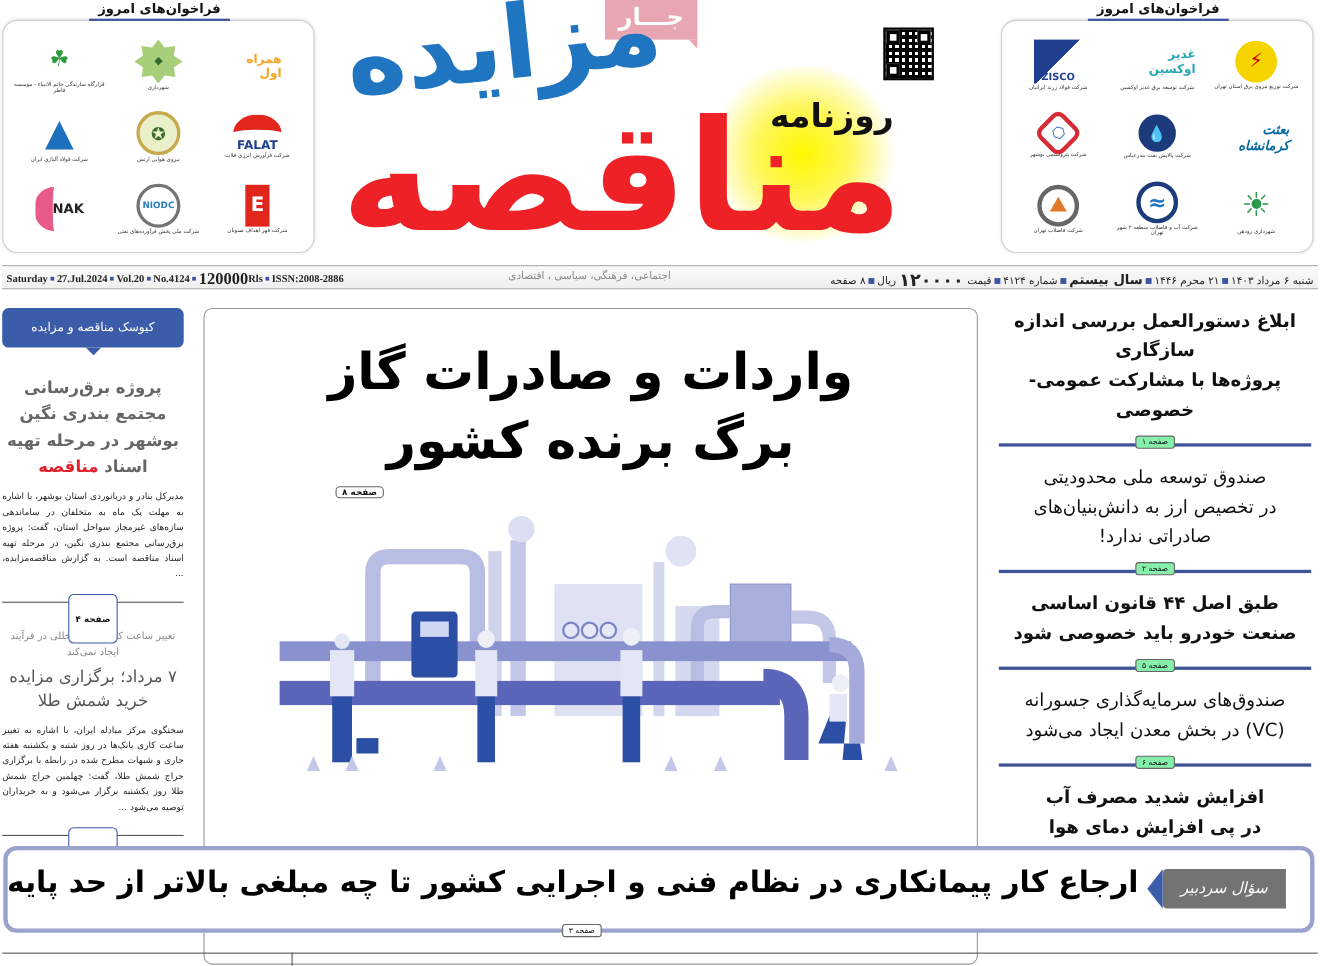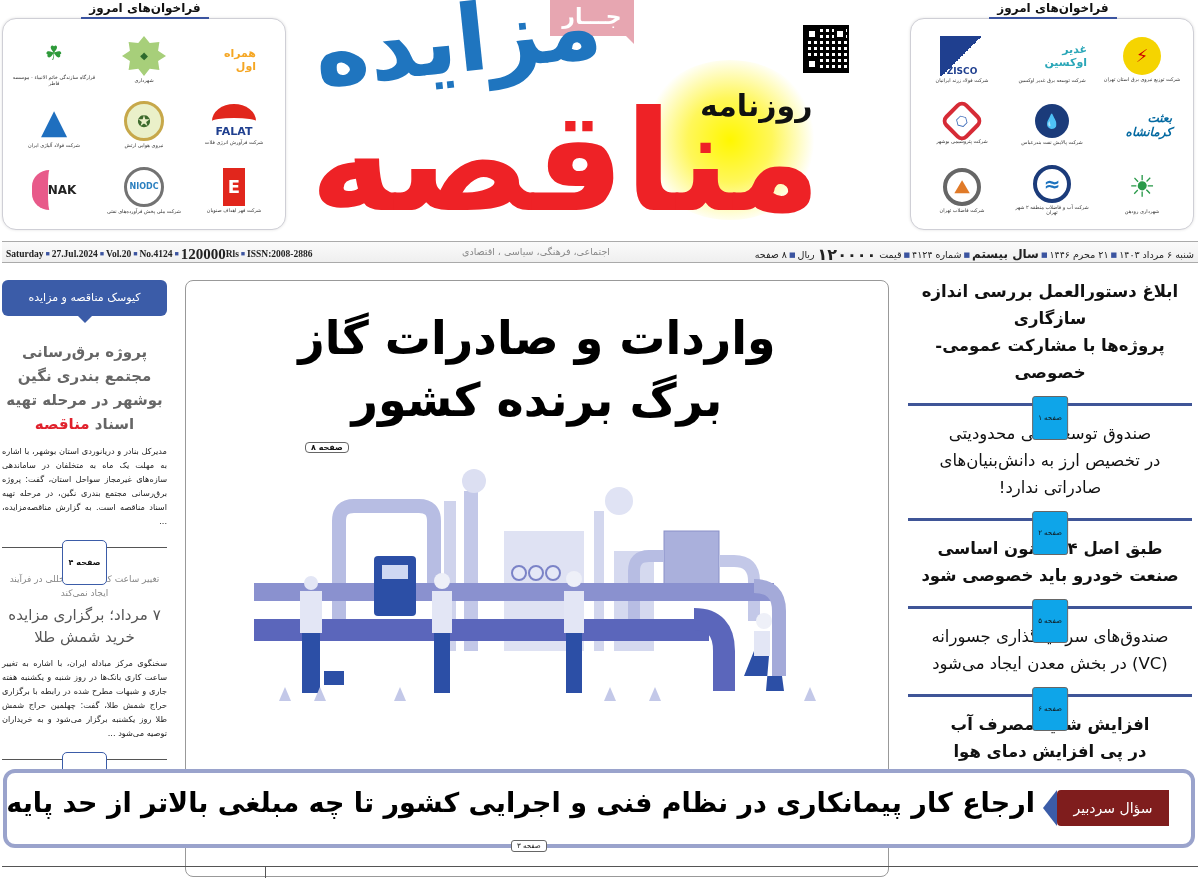--- a/index.html
+++ b/index.html
@@ -62,25 +62,25 @@
   .main-page { position: absolute; left: 119px; top: 161px; border: 1px solid #666; border-radius: 4px; padding: 0 5px; font-size: 8px; font-weight: bold; direction: rtl; background: #fff; }
   .illus { position: absolute; left: 68px; top: 180px; width: 580px; height: 255px; }
 
   
   .rcol { position: absolute; left: 908px; top: 278px; width: 284px; direction: rtl; }
   .rstory { text-align: center; color: #111; }
   .rstory.bold { font-weight: bold; }
   .rstory h3 { font-size: 16.5px; line-height: 27px; font-weight: inherit; }
   .rsep { position: relative; height: 12px; margin: 10px 0 12px; }
   .rsep:before { content: ""; position: absolute; left: 0; right: 0; top: 7px; height: 3px; background: #3f5597; }
-  .rsep span { position: absolute; left: 50%; top: 0; transform: translateX(-50%); background: #0ea5e9; border: 1px solid #666; border-radius: 3px; padding: 16px 5px; font-size: 7px; line-height: 10px; }
+  .rsep span { position: absolute; left: 50%; top: 0; transform: translateX(-50%); background: #86efac; border: 1px solid #666; border-radius: 3px; padding: 0 5px; font-size: 7px; line-height: 10px; }
 
   
   .q-box { position: absolute; left: 3px; top: 769px; width: 1192px; height: 79px; border: 4px solid #9aa3cc; border-radius: 12px; background: #fff; }
-  .q-label { position: absolute; right: 22px; top: 17px; width: 112px; height: 36px; background: #7f1d1d; color: #fff; font-size: 14px; text-align: center; line-height: 36px; direction: rtl; border-radius: 4px 0 0 4px; }
+  .q-label { position: absolute; right: 22px; top: 17px; width: 112px; height: 36px; background: #737373; color: #fff; font-size: 14px; text-align: center; line-height: 36px; direction: rtl; border-radius: 4px 0 0 4px; font-style: italic; }
   .q-label:before { content: ""; position: absolute; left: -14px; top: 0; border-top: 18px solid transparent; border-bottom: 18px solid transparent; border-right: 14px solid #3b5ca8; }
   .q-text { position: absolute; right: 156px; top: 14px; font-size: 27px; font-weight: bold; direction: rtl; color: #000; white-space: nowrap; letter-spacing: -0.5px; }
   .q-page { position: absolute; left: 504px; top: 67px; background: #fff; border: 1px solid #666; border-radius: 3px; padding: 0 5px; font-size: 7px; line-height: 10px; direction: rtl; }
   .bottom-rule { position: absolute; left: 2px; top: 866px; width: 1196px; height: 1px; background: #555; }
   .bottom-tick { position: absolute; left: 265px; top: 866px; width: 1px; height: 12px; background: #555; }
 </style>
 </head>
 <body>
 
 <div class="calls-box" id="calls-left">

